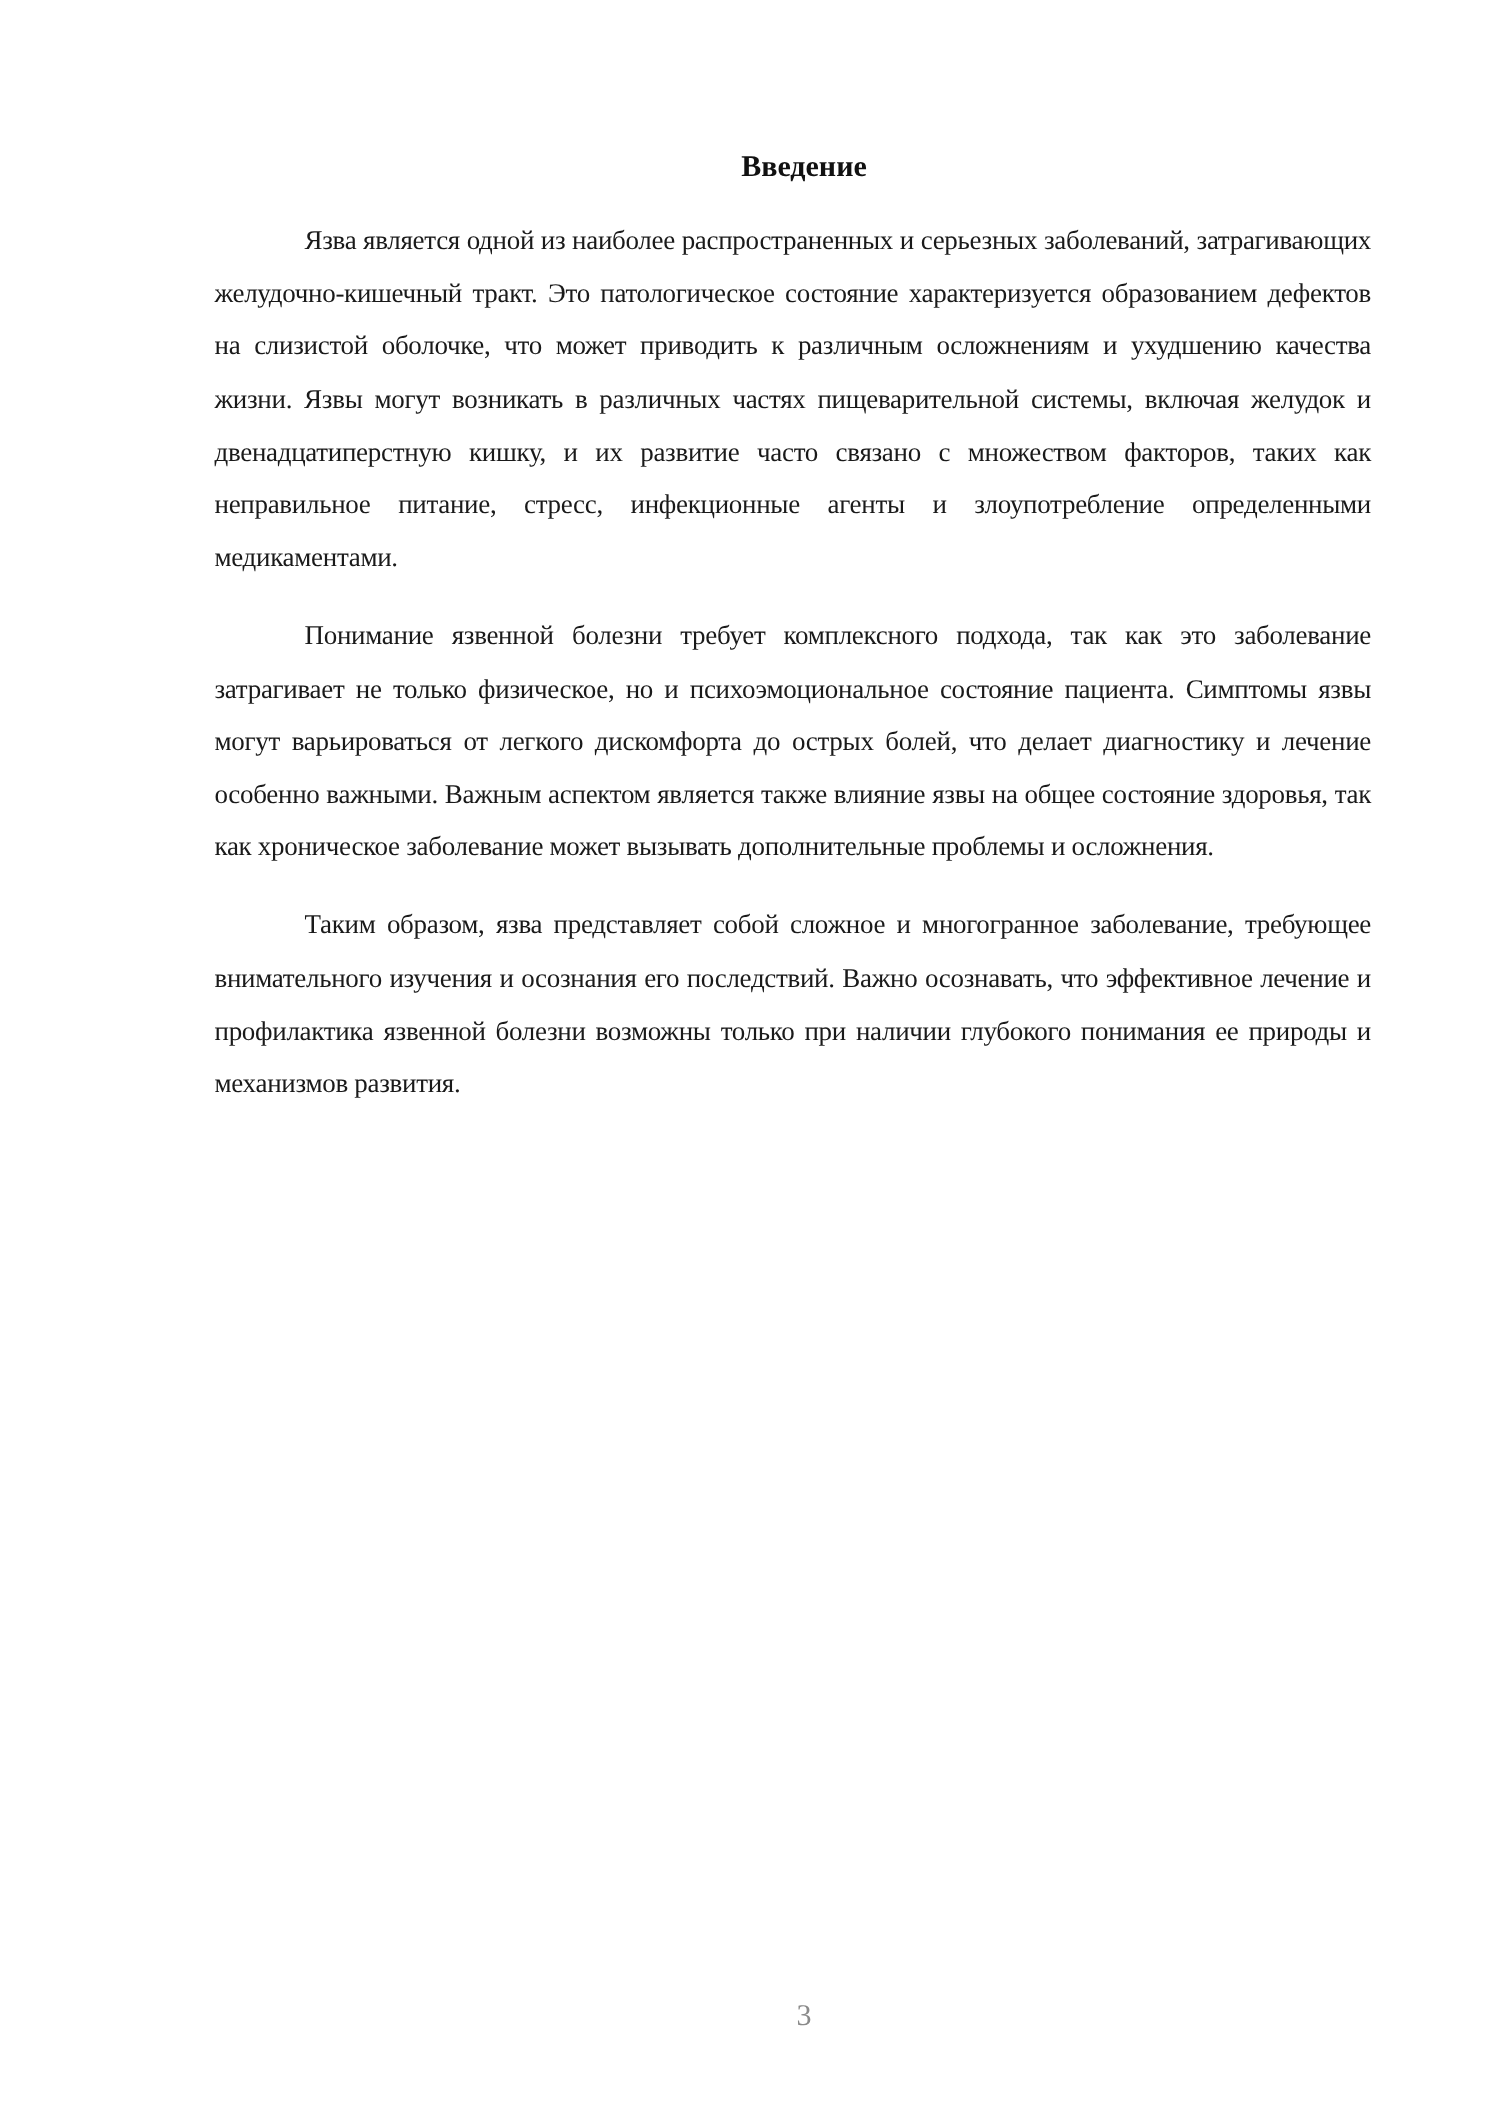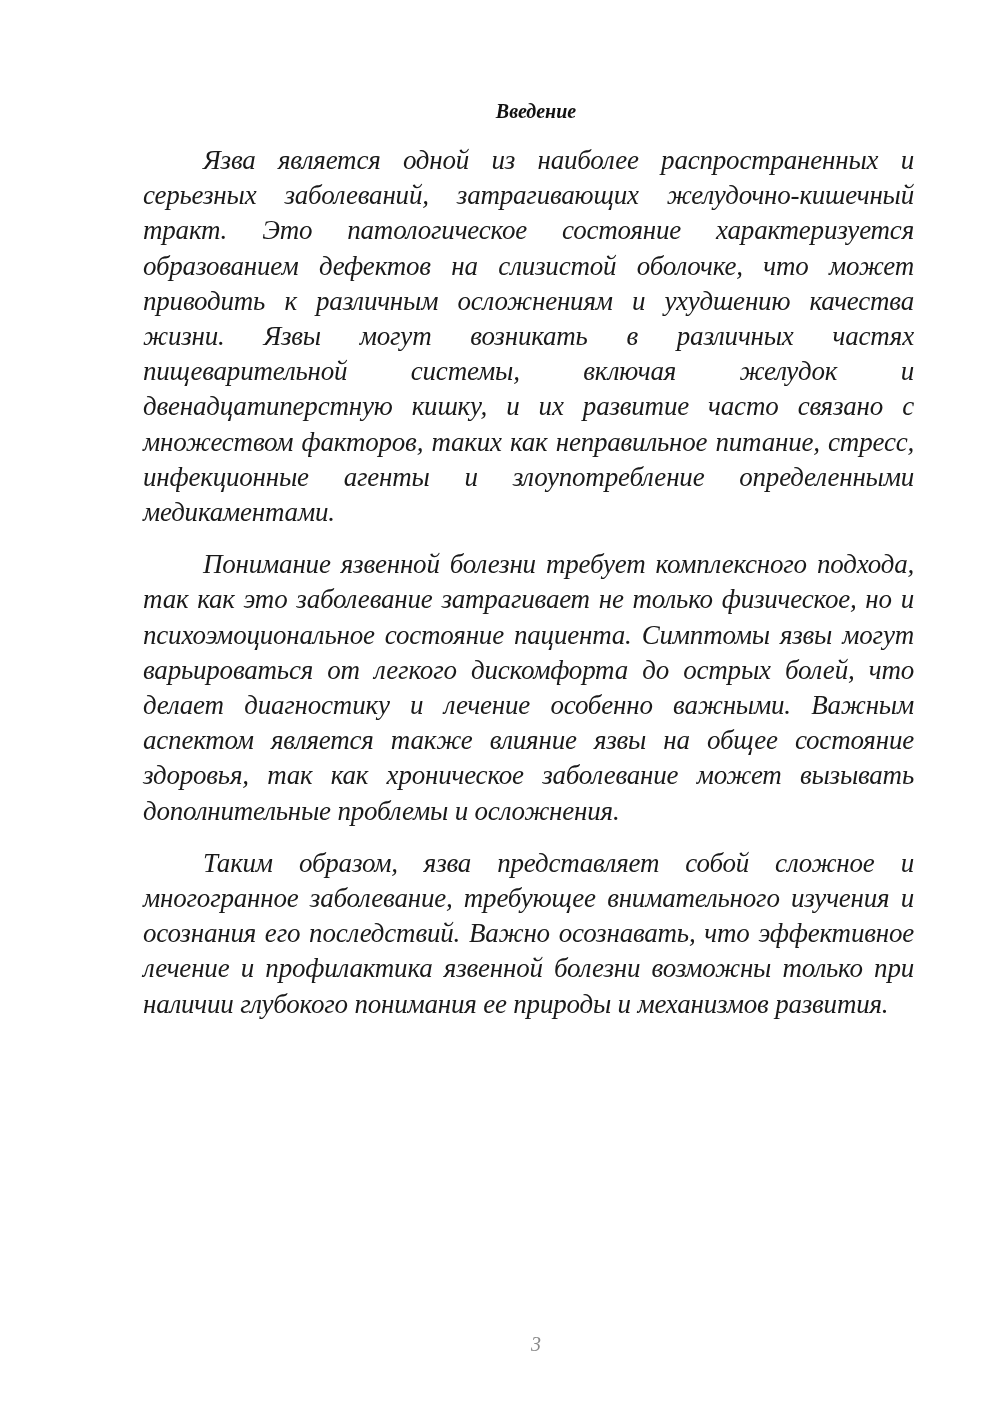--- a/index.html
+++ b/index.html
@@ -14,42 +14,41 @@
       overflow: hidden;
       font-family: "Liberation Serif", "DejaVu Serif", serif;
       color: #1a1a1a;
     }
     .page {
       position: absolute;
       left: 0; top: 0;
       width: 1000px;
       height: 998px;
       background: #fff;
-      font-style: italic;
     }
     .title {
       position: absolute;
       top: 97px;
       left: 0;
       width: 1072px;
       text-align: center;
       font-weight: bold;
       font-size: 20px;
       line-height: 28px;
       color: #111;
     }
     .body-text {
       position: absolute;
       left: 143px;
       width: 785px;
       top: 143px;
     }
     .para {
       margin: 0 14px 17px 0;
-      font-size: 27px;
+      font-size: 18px;
       line-height: 35.2px;
       text-align: justify;
       text-indent: 60px;
       letter-spacing: -0.2px;
     }
     .page-number {
       position: absolute;
       top: 1333px;
       left: 0;
       width: 1072px;

